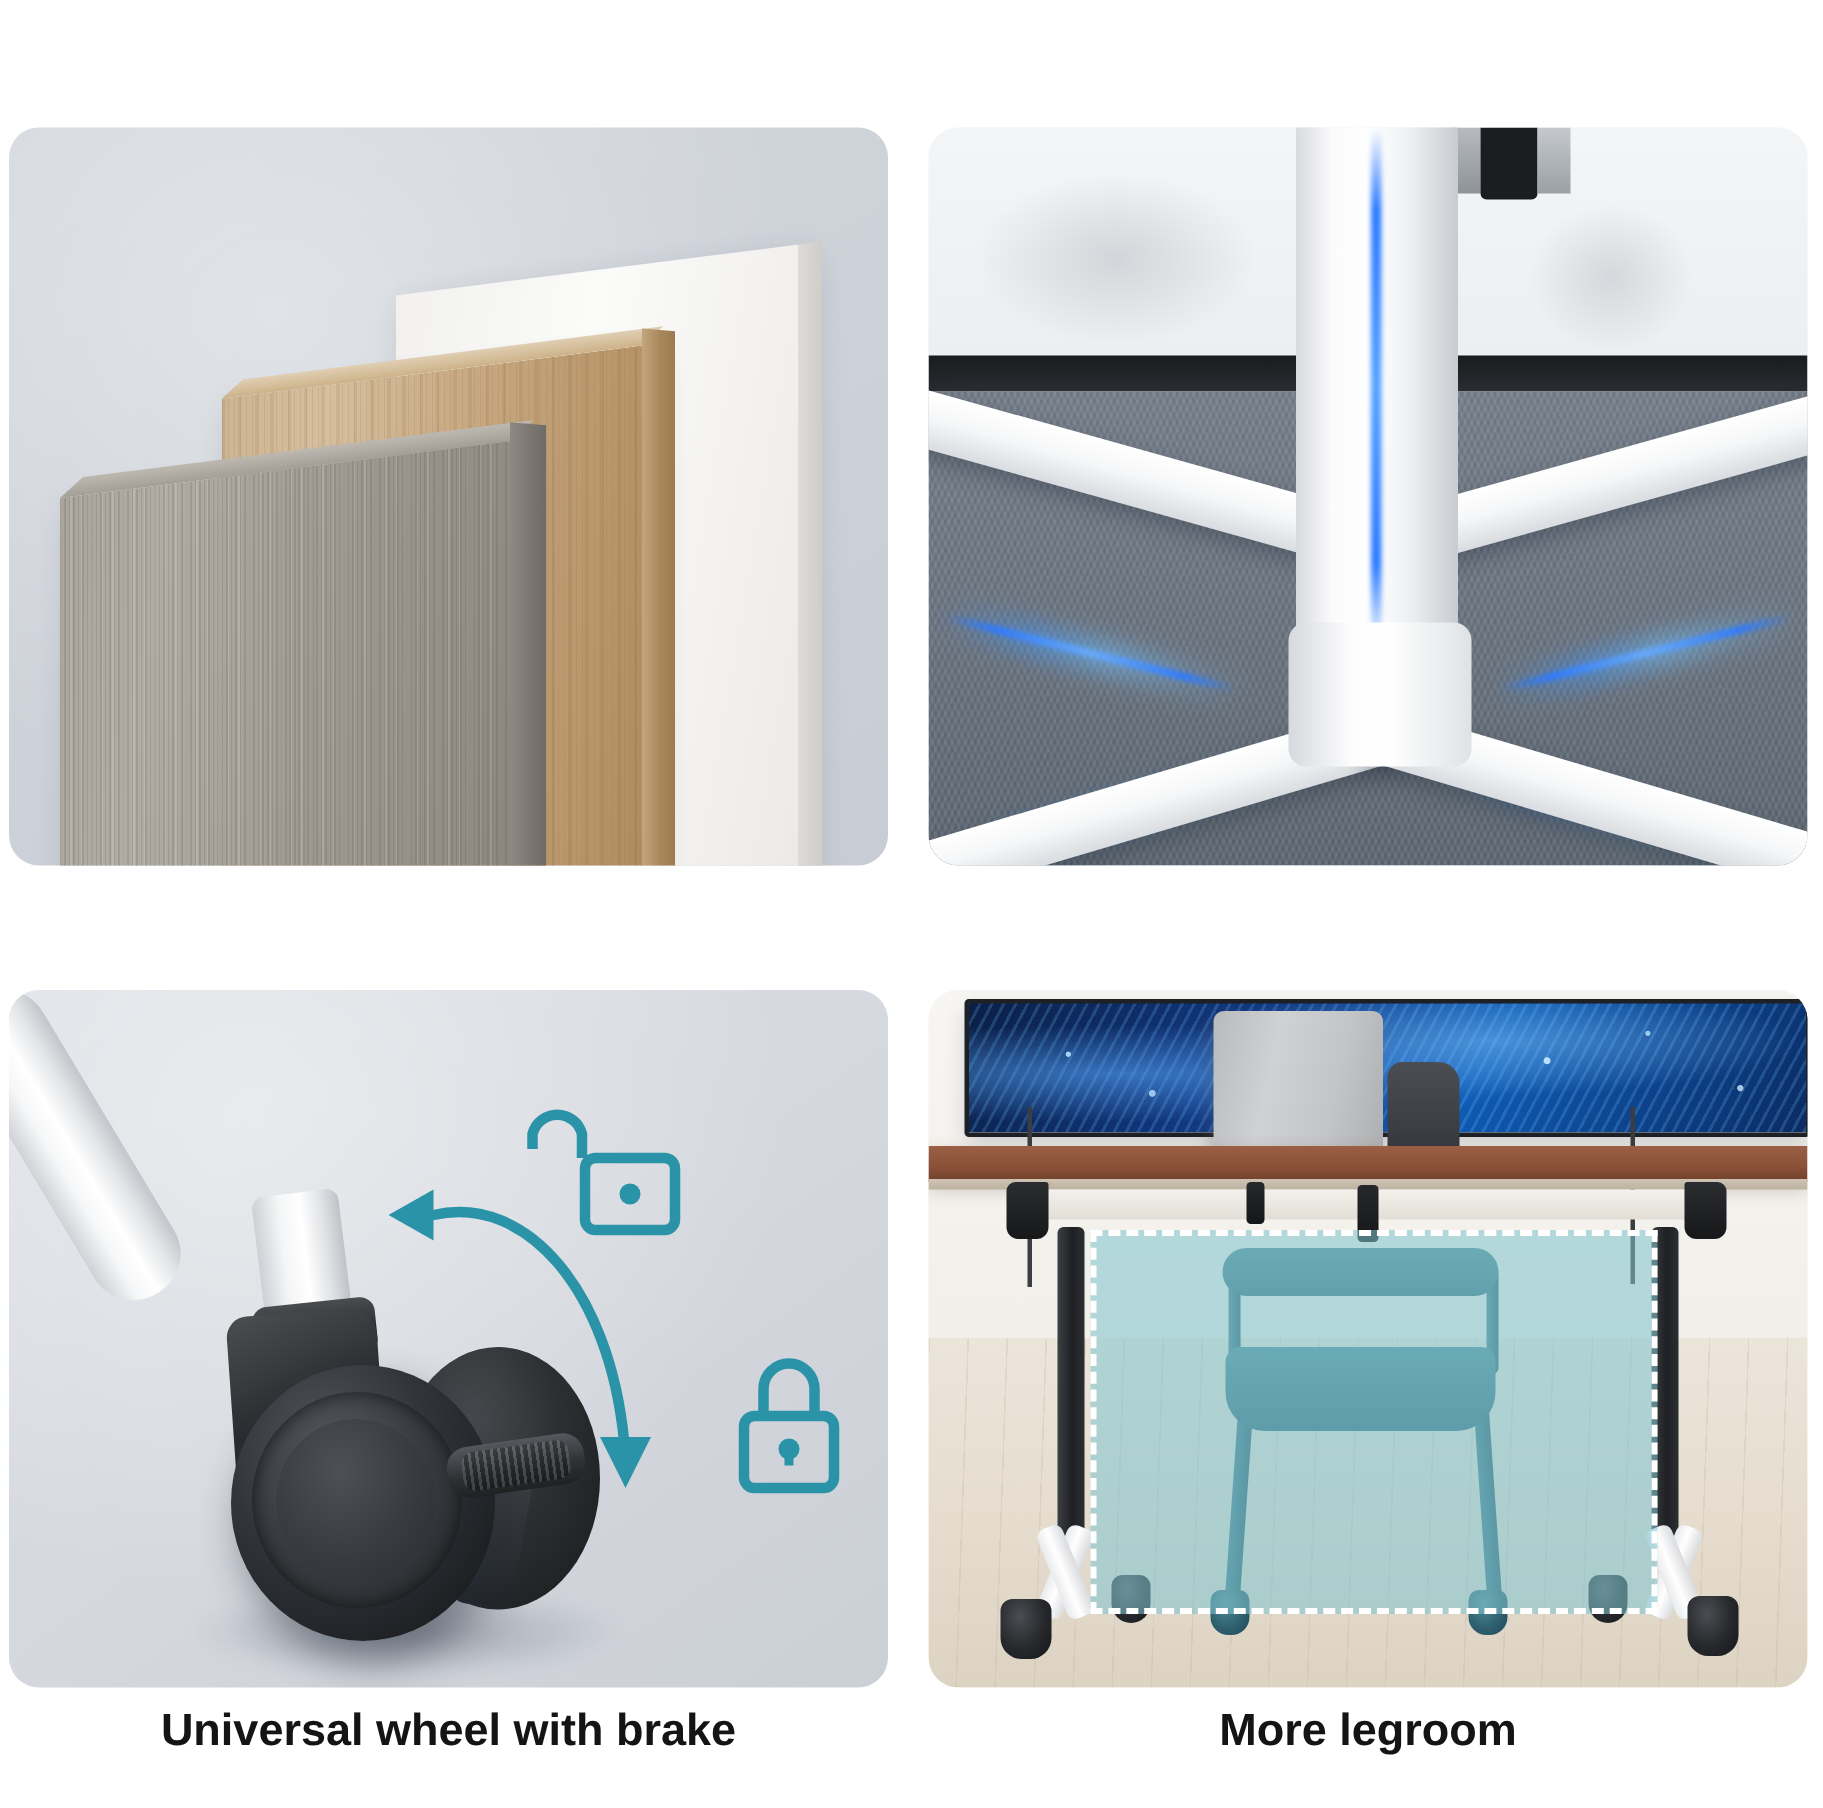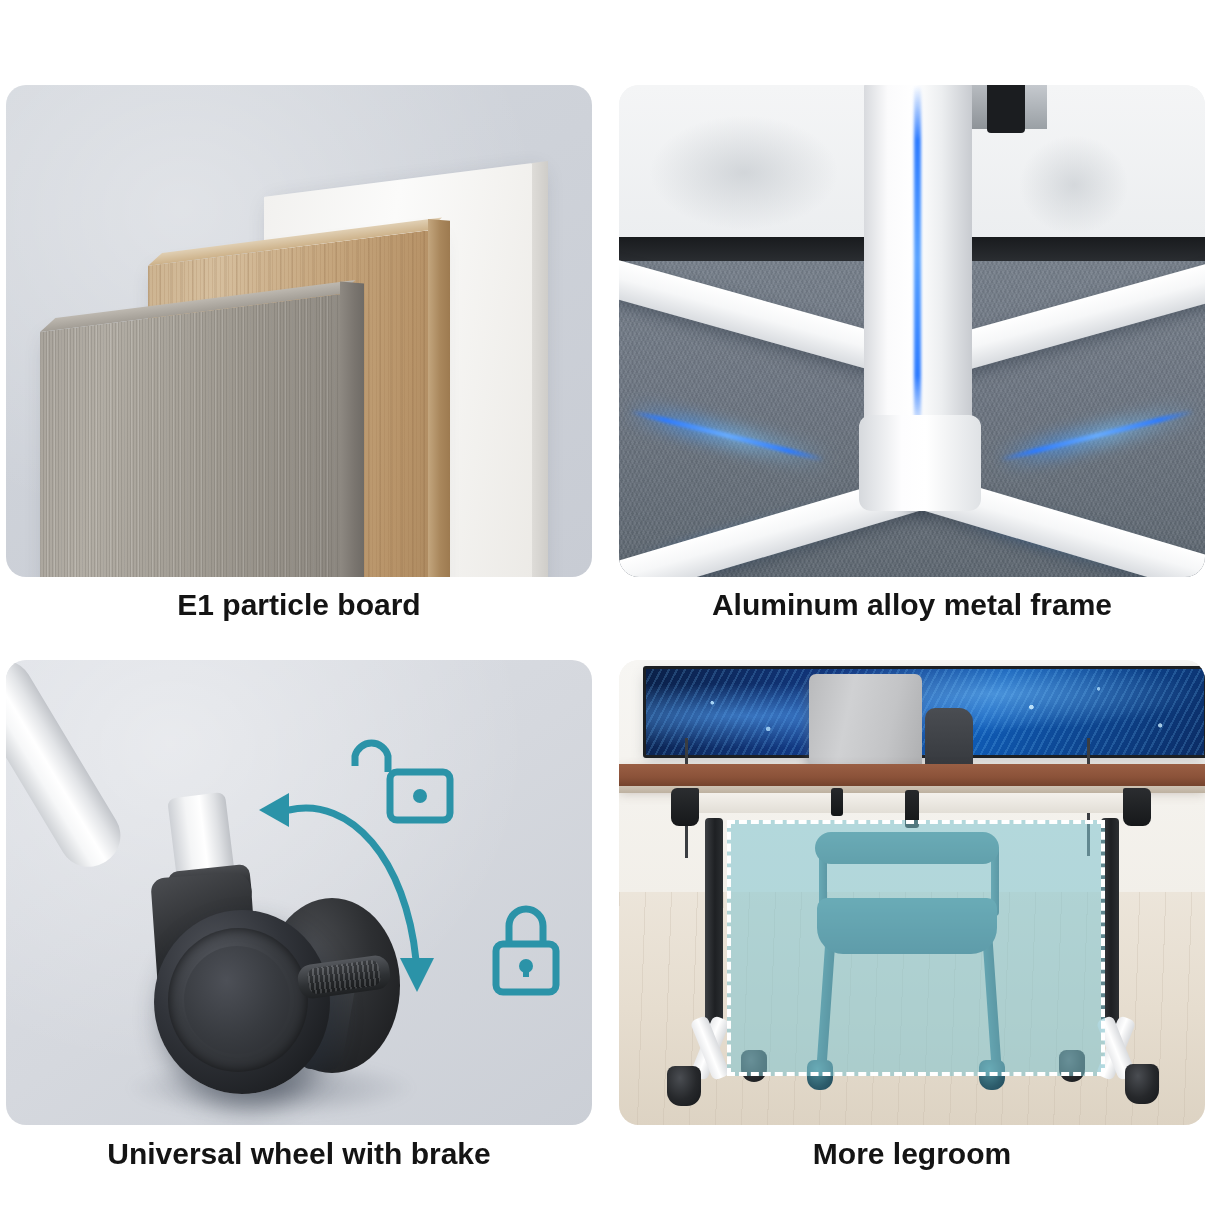--- a/index.html
+++ b/index.html
@@ -507,21 +507,20 @@
         </div>
         <div class="board wood">
           <div class="edge-top"></div>
           <div class="edge"></div>
         </div>
         <div class="board grey">
           <div class="edge-top"></div>
           <div class="edge"></div>
         </div>
       </div>
-      <div class="caption">E1 particle board</div>
     </div>
 
     <div class="cell r1c2 r1">
       <div class="photo p2">
         <div class="wall"></div>
         <div class="wall-shadow"></div>
         <div class="wall-shadow2"></div>
         <div class="darkbit-l"></div>
         <div class="darkbit"></div>
         <div class="darkbit-r"></div>
@@ -540,21 +539,20 @@
         <div class="leg L"></div>
         <div class="leg R"></div>
         <div class="leg FL"></div>
         <div class="leg FR"></div>
 
         <div class="column-glow2"></div>
         <div class="column"></div>
         <div class="column-glow"></div>
         <div class="hub"></div>
       </div>
-      <div class="caption">Aluminum alloy metal frame</div>
     </div>
 
     <div class="cell r2c2 r2">
       <div class="photo p4">
         <div class="wall"></div>
         <div class="display">
           <div class="dots"></div>
         </div>
         <div class="display-frame"></div>
         <div class="chairback-top"></div>

